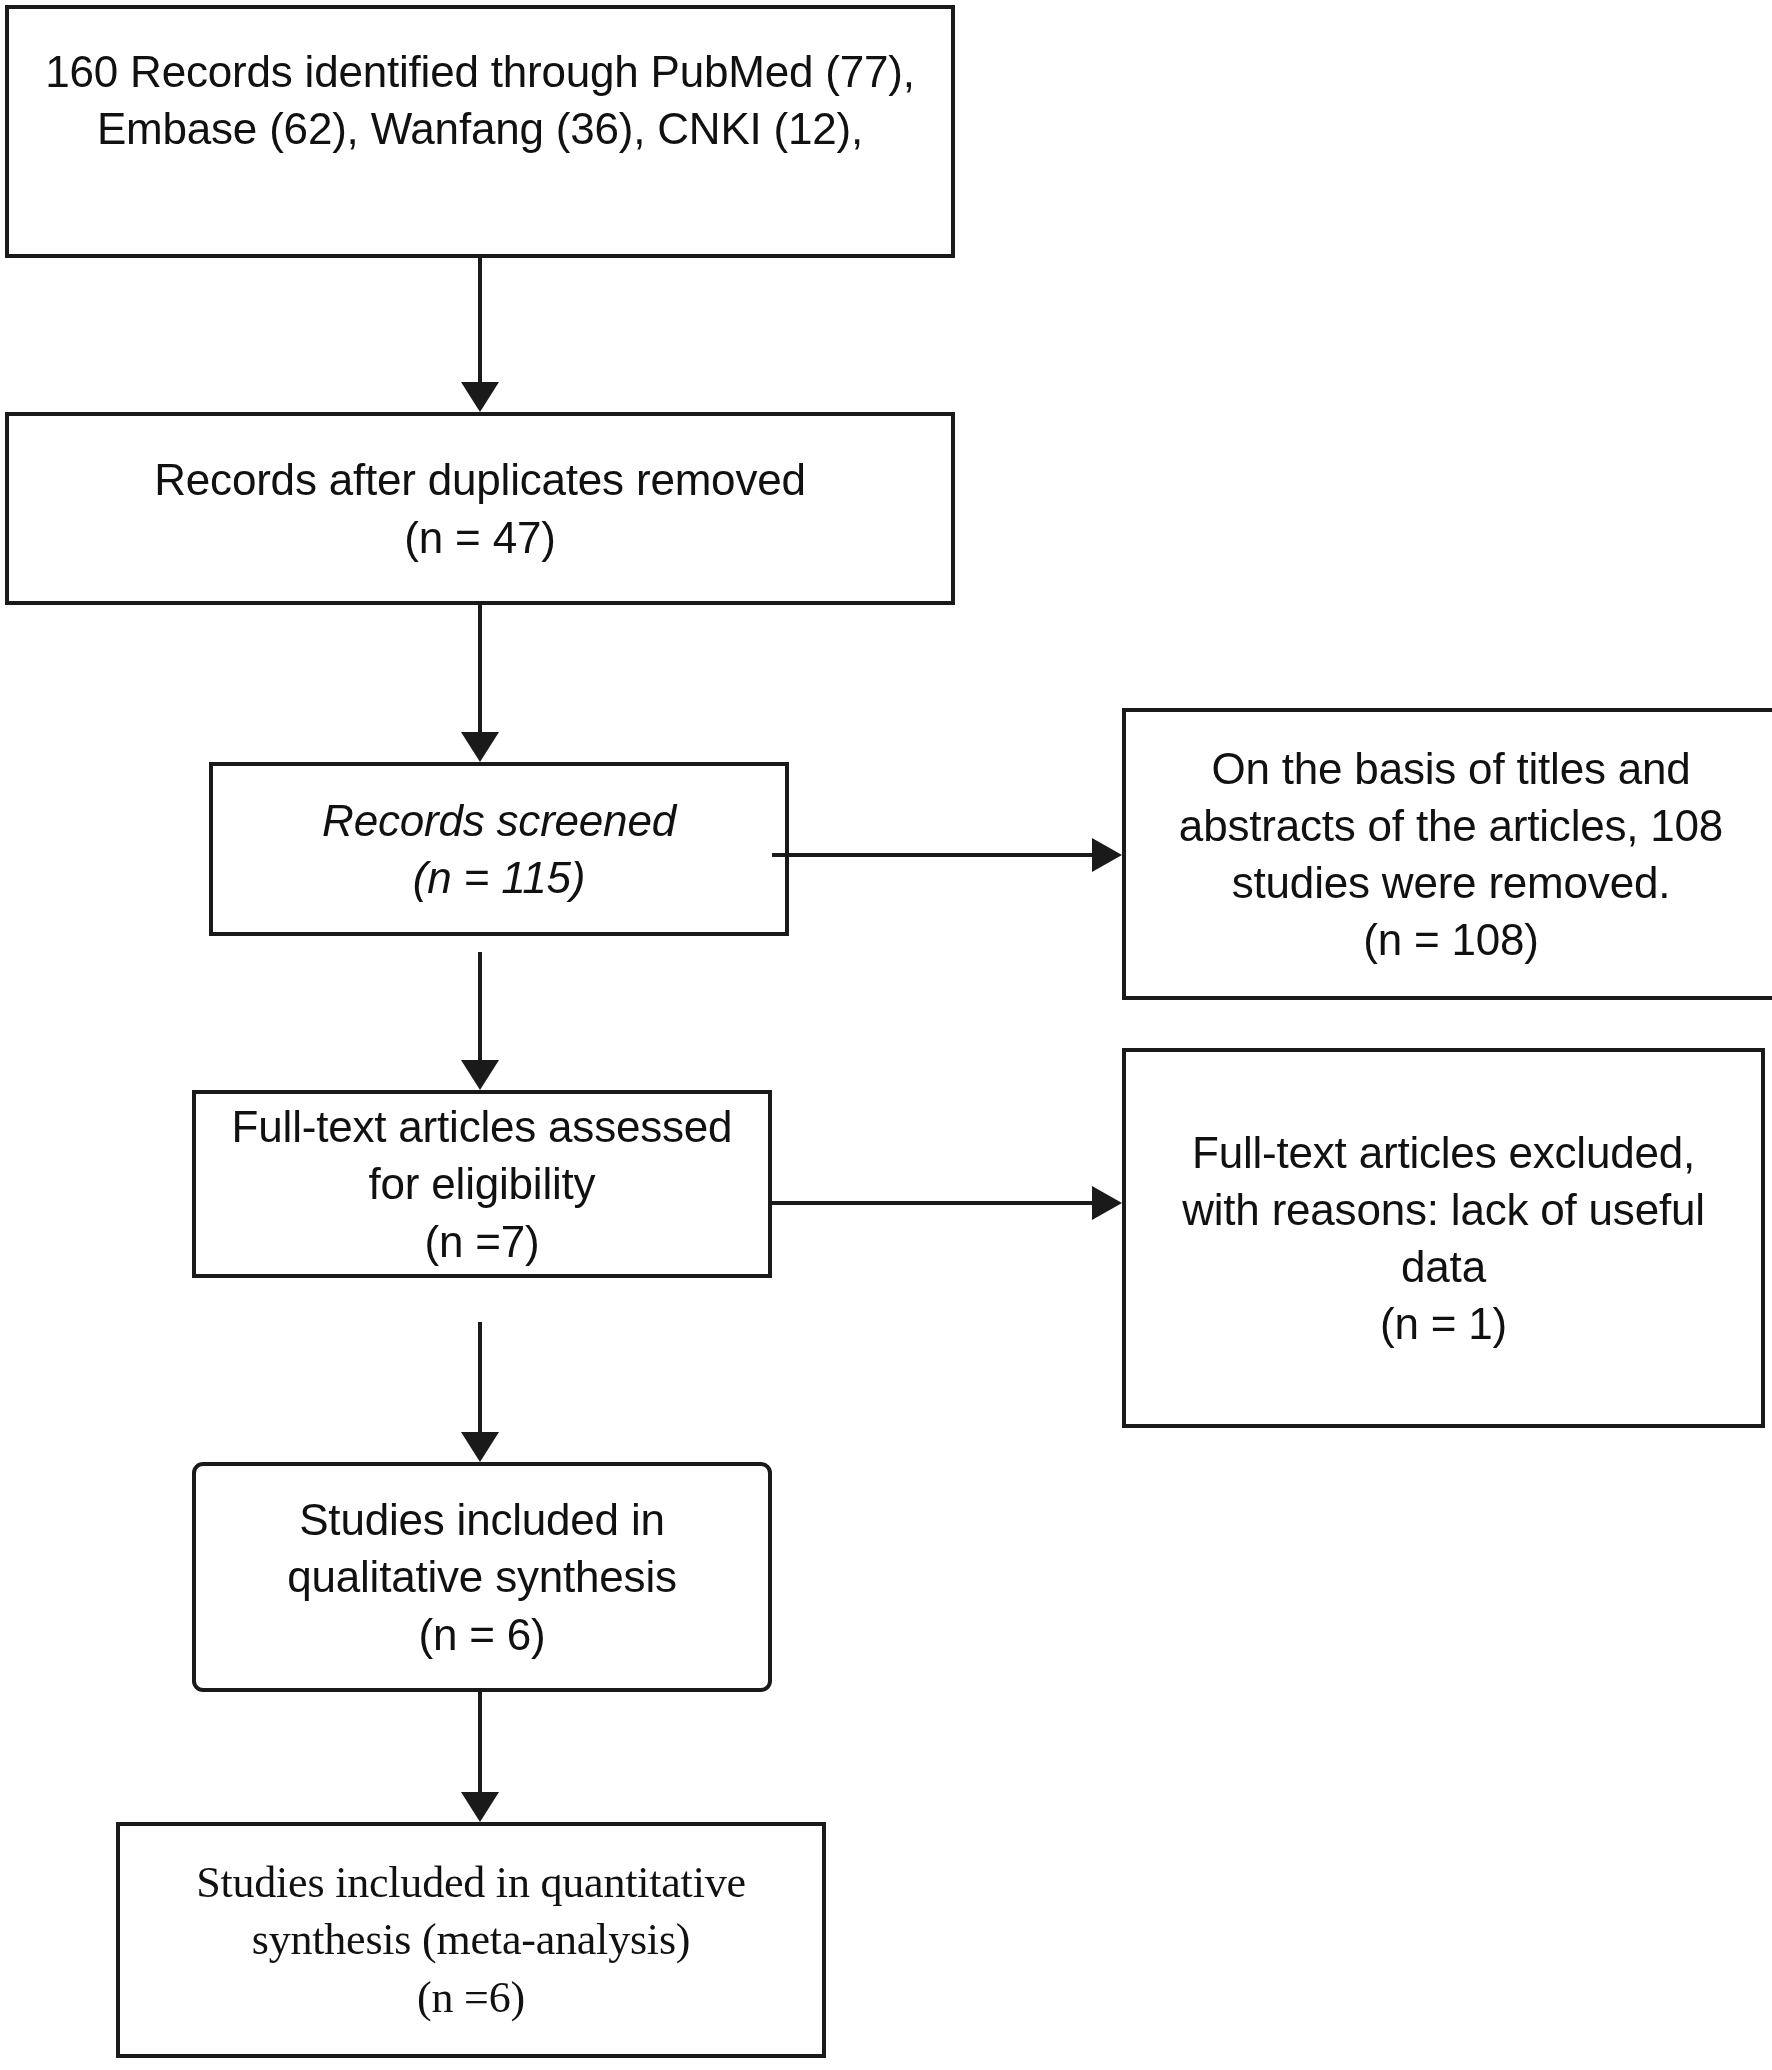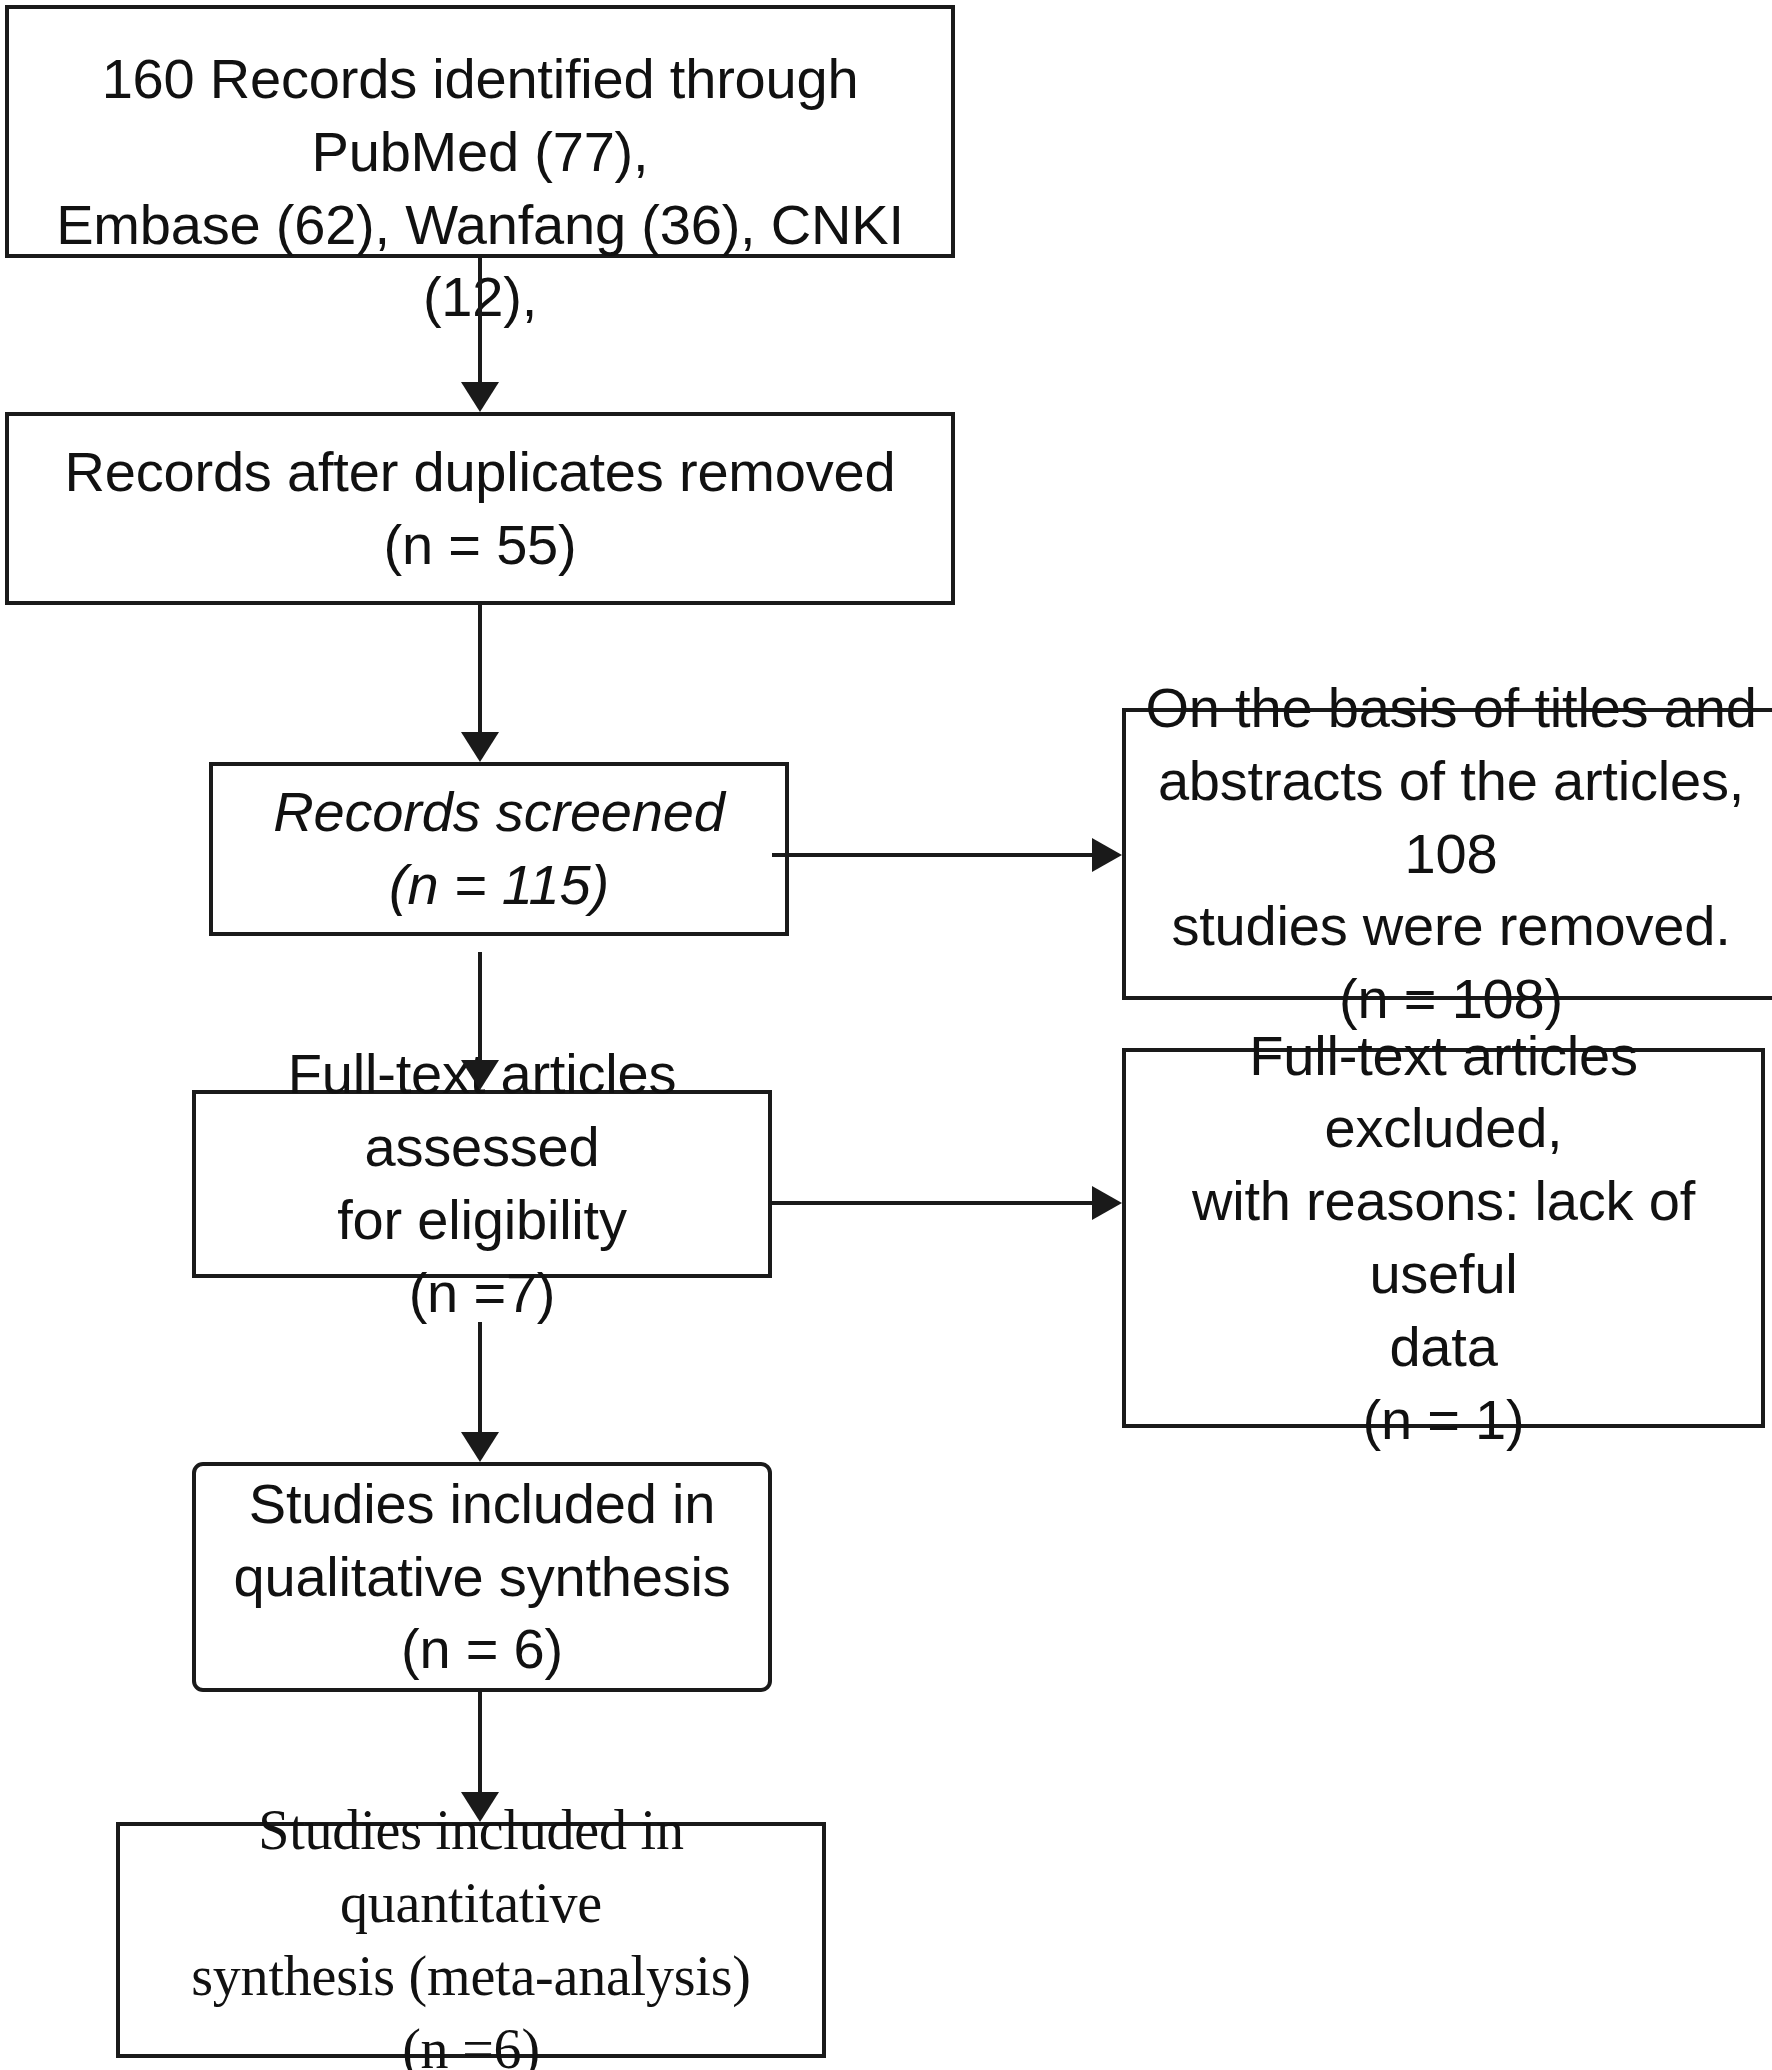--- a/index.html
+++ b/index.html
@@ -20,21 +20,21 @@
     position: absolute;
     box-sizing: border-box;
     border: 4px solid #1a1a1a;
     background: #ffffff;
     display: flex;
     align-items: center;
     justify-content: center;
     text-align: center;
   }
   .box-text {
-    font-size: 56px;
+    font-size: 44px;
     line-height: 1.30;
     color: #111111;
     white-space: pre-line;
     padding: 0 14px;
     letter-spacing: -0.2px;
   }
   
   #box-identified     { left: 5px;    top: 5px;    width: 950px; height: 253px; }
   #box-identified .box-text { align-self: flex-start; margin-top: 34px; }
   #box-duplicates     { left: 5px;    top: 412px;  width: 950px; height: 193px; }
@@ -77,21 +77,21 @@
 
 <div id="diagram-root">
 
   <div class="flow-box" id="box-identified">
     <div class="box-text">160 Records identified through PubMed (77),
 Embase (62), Wanfang (36), CNKI (12),</div>
   </div>
 
   <div class="flow-box" id="box-duplicates">
     <div class="box-text">Records after duplicates removed
-(n = 55)</div>
+(n = 47)</div>
   </div>
 
   <div class="flow-box" id="box-screened">
     <div class="box-text">Records screened
 (n = 115)</div>
   </div>
 
   <div class="flow-box" id="box-excluded-titles">
     <div class="box-text">On the basis of titles and
 abstracts of the articles, 108

